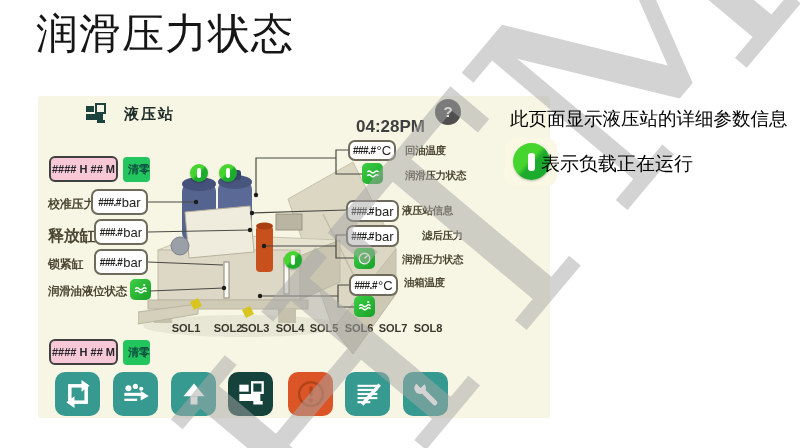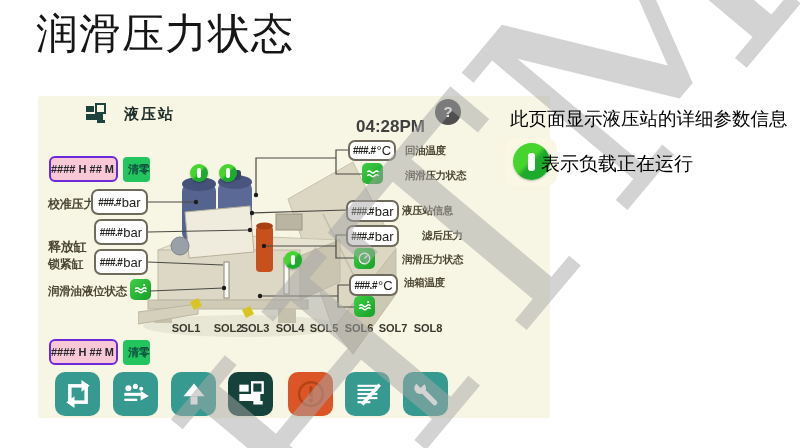--- a/index.html
+++ b/index.html
@@ -18,22 +18,22 @@
 
   
   #panel { left:38px; top:96px; width:512px; height:322px; background:#f7f5e3; border-radius:3px; z-index:1; }
   #panel .lbl { color:#4b4734; font-weight:bold; }
 
   .hmi-title { left:86px; top:9px; font-size:15px; font-weight:bold; color:#1f2d2a; letter-spacing:2px; }
   .hmi-time { left:318px; top:21px; font-size:17px; font-weight:600; color:#404040; }
   .help-btn { left:397px; top:3px; width:26px; height:26px; border-radius:50%; background:#4f4f4f;
               color:#fff; font-size:15px; font-weight:bold; text-align:center; line-height:26px; }
 
-  .pink { background:#f8c8d6; border:2px solid #6d28d9; border-radius:6px;
-          font-size:11px; font-weight:bold; color:#25262e; text-align:left; }
+  .pink { background:#f8c8d6; border:2px solid #404040; border-radius:6px;
+          font-size:11px; font-weight:bold; color:#25262e; text-align:center; }
   .clear-btn { background:#22c55e; border:none; border-radius:4px; color:#0e4f40;
                font-size:11px; font-weight:bold; text-align:right; cursor:pointer; }
 
   .vbox { background:#fff; border:2px solid #6e6a5c; border-radius:7px; text-align:center;
           display:flex; align-items:center; justify-content:center; gap:1px; }
   .vbox .num { font-size:10px; font-weight:bold; color:#22231f; letter-spacing:-0.5px; }
   .vbox .unit { font-size:13px; color:#22231f; }
 
   .llbl { font-size:11.5px; letter-spacing:-0.2px; }
   .rlbl { font-size:10.5px; letter-spacing:-0.3px; }
@@ -82,21 +82,21 @@
   <div class="abs help-btn">?</div>
 
   <div class="abs pink" style="left:11px;top:60px;width:69px;height:26px;line-height:23px">#### H ## M</div>
   <button class="abs clear-btn" style="left:85px;top:61px;width:27px;height:25px">清零</button>
 
   <div class="abs lbl llbl" style="left:10px;top:100px;font-size:12px">校准压力</div>
   <div class="abs vbox" style="left:53px;top:93px;width:57px;height:26px">
     <span class="num">###.#</span>
       <span class="unit">bar</span>
   </div>
-  <div class="abs lbl llbl" style="left:10px;top:142px;font-size:13px">释放缸</div>
+  <div class="abs lbl llbl" style="left:10px;top:130px;font-size:16px">释放缸</div>
   <div class="abs vbox" style="left:56px;top:123px;width:54px;height:26px">
     <span class="num">###.#</span>
       <span class="unit">bar</span>
   </div>
   <div class="abs lbl llbl" style="left:10px;top:160px;font-size:12px">锁紧缸</div>
   <div class="abs vbox" style="left:56px;top:153px;width:54px;height:26px">
     <span class="num">###.#</span>
       <span class="unit">bar</span>
   </div>
   <div class="abs lbl llbl" style="left:10px;top:188px">润滑油液位状态</div>

